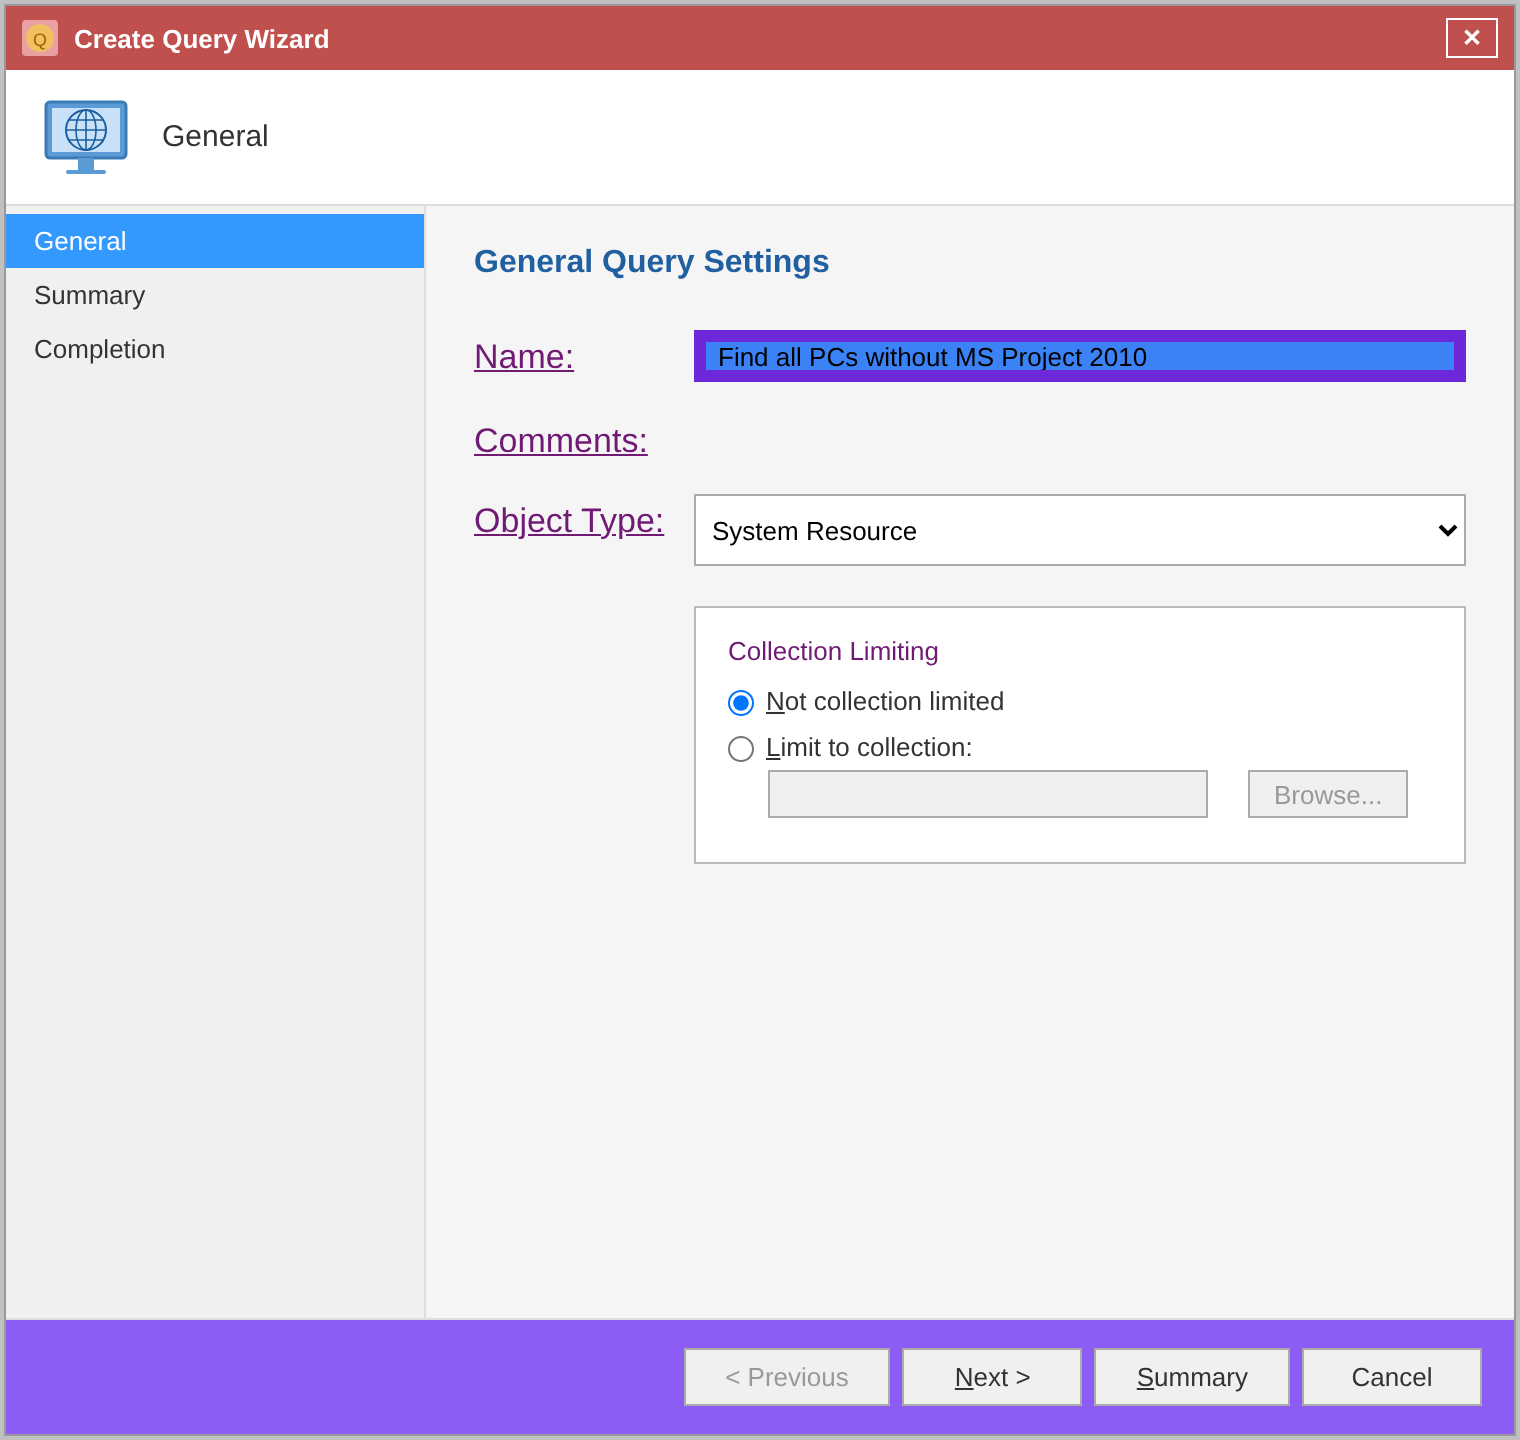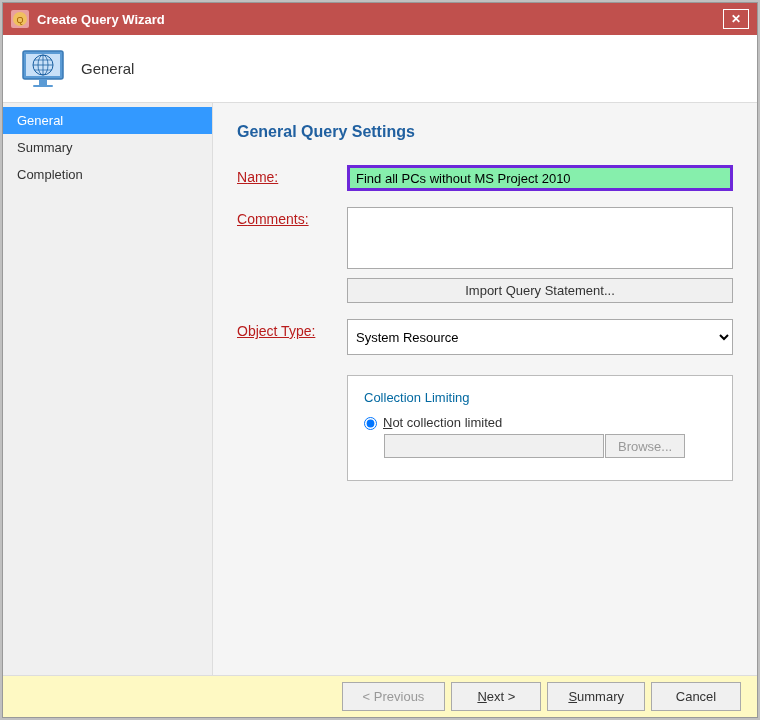--- a/index.html
+++ b/index.html
@@ -120,36 +120,36 @@
     }
     .form-row {
       display: flex;
       align-items: flex-start;
       margin-bottom: 16px;
     }
     .form-label {
       width: 110px;
       padding-top: 4px;
       flex-shrink: 0;
-      font-size: 14px;
-      color: #b91c1c;
+      font-size: 17px;
+      color: #701a75;
     }
     .form-label span {
       text-decoration: underline;
     }
     .form-control-wrap {
       flex: 1;
     }
     .text-input {
       width: 100%;
       height: 26px;
-      border: 3px solid #6d28d9;
+      border: 6px solid #6d28d9;
       padding: 2px 6px;
       font-size: 13px;
-      background: #86efac;
+      background: #3b82f6;
       outline: none;
     }
     .text-area {
       width: 100%;
       height: 62px;
       border: 1px solid #aaa;
       padding: 4px 6px;
       font-size: 13px;
       background: white;
       resize: none;
@@ -181,65 +181,65 @@
       appearance: auto;
     }
     .collection-box {
       border: 1px solid #bbb;
       background: white;
       padding: 14px 16px;
       margin-top: 4px;
     }
     .collection-title {
       font-size: 13px;
-      color: #0369a1;
+      color: #701a75;
       margin-bottom: 10px;
     }
     .radio-row {
       display: flex;
       align-items: flex-end;
       gap: 6px;
       margin-bottom: 8px;
       font-size: 13px;
       color: #333;
     }
     .radio-row input[type="radio"] { margin: 0; }
     .radio-row span { text-decoration: underline; }
     .radio-inline-wrap {
       display: flex;
       align-items: center;
-      gap: 1px;
+      gap: 20px;
       margin-bottom: 8px;
     }
     .inline-input {
       width: 220px;
       height: 24px;
       border: 1px solid #aaa;
       background: #f0f0f0;
       font-size: 13px;
       padding: 2px 6px;
     }
     .browse-btn {
       padding: 2px 12px;
       background: #f0f0f0;
       border: 1px solid #aaa;
       cursor: default;
       font-size: 13px;
       color: #999;
       height: 24px;
     }
     .footer {
-      background: #fef9c3;
+      background: #8b5cf6;
       border-top: 1px solid #ddd;
       display: flex;
       justify-content: flex-end;
       align-items: center;
       padding: 10px 16px;
       gap: 6px;
-      height: 42px;
+      height: 58px;
       flex-shrink: 0;
     }
     .footer-btn {
       padding: 6px 20px;
       background: #f0f0f0;
       border: 1px solid #aaa;
       cursor: pointer;
       font-size: 13px;
       color: #333;
       min-width: 90px;
@@ -314,24 +314,20 @@
         </div>
         <div class="form-control-wrap">
           <input class="text-input" type="text" value="Find all PCs without MS Project 2010" style="">
         </div>
       </div>
 
       <div class="form-row">
         <div class="form-label">
           <span><span style="text-decoration:underline">C</span>omments:</span>
         </div>
-        <div class="form-control-wrap">
-          <textarea class="text-area" style=""></textarea>
-          <button class="btn btn-wide">Import Query Statement...</button>
-        </div>
       </div>
 
       <div class="form-row">
         <div class="form-label">
           <span><span style="text-decoration:underline">O</span>bject Type:</span>
         </div>
         <div class="form-control-wrap">
           <select class="select-control">
             <option>System Resource</option>
             <option>User Resource</option>
@@ -344,20 +340,24 @@
         <div class="form-label"></div>
         <div class="form-control-wrap">
           <div class="collection-box">
             <div class="collection-title">Collection Limiting</div>
 
             <div class="radio-row">
               <input type="radio" name="collection" checked="" style="">
               <label><span style="text-decoration:underline">N</span>ot collection limited</label>
             </div>
 
+            <div class="radio-row">
+              <input type="radio" name="collection" style="">
+              <label><span style="text-decoration:underline">L</span>imit to collection:</label>
+            </div>
 
             <div class="radio-inline-wrap" style="margin-left:20px; margin-top:-4px; margin-bottom:8px;">
               <input class="inline-input" type="text" value="" style="">
               <button class="browse-btn">Browse...</button>
             </div>
 
           </div>
         </div>
       </div>
     </div>

